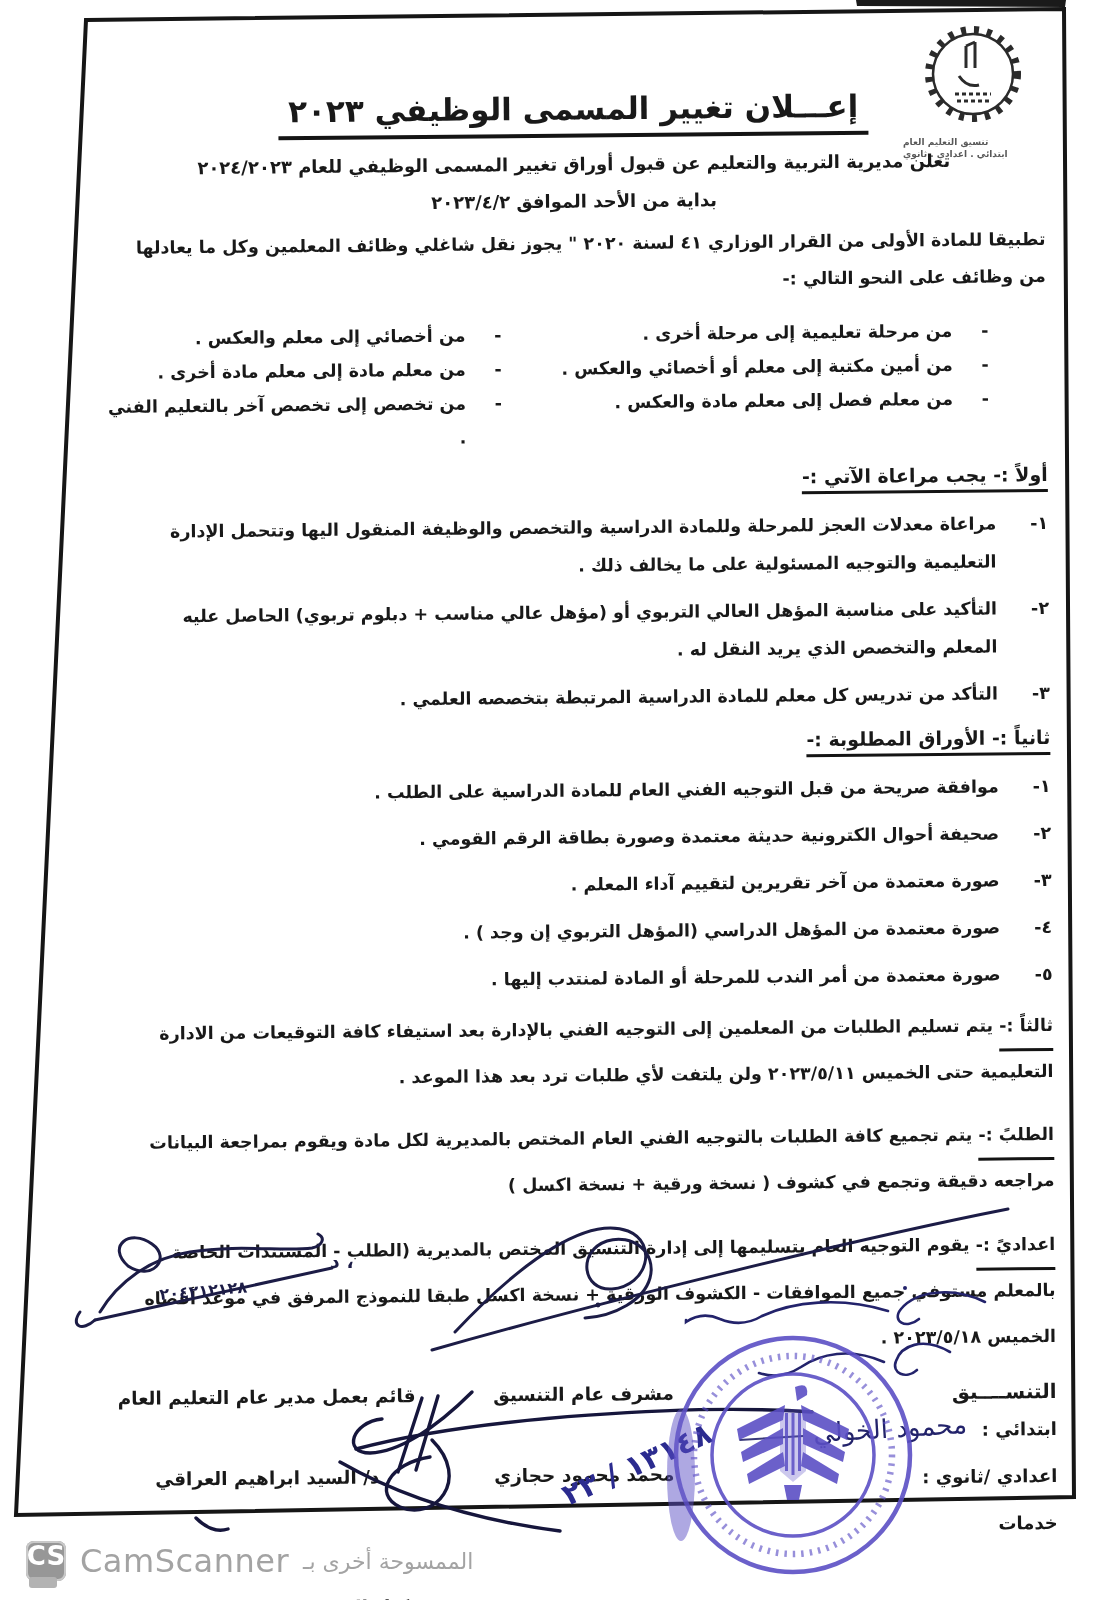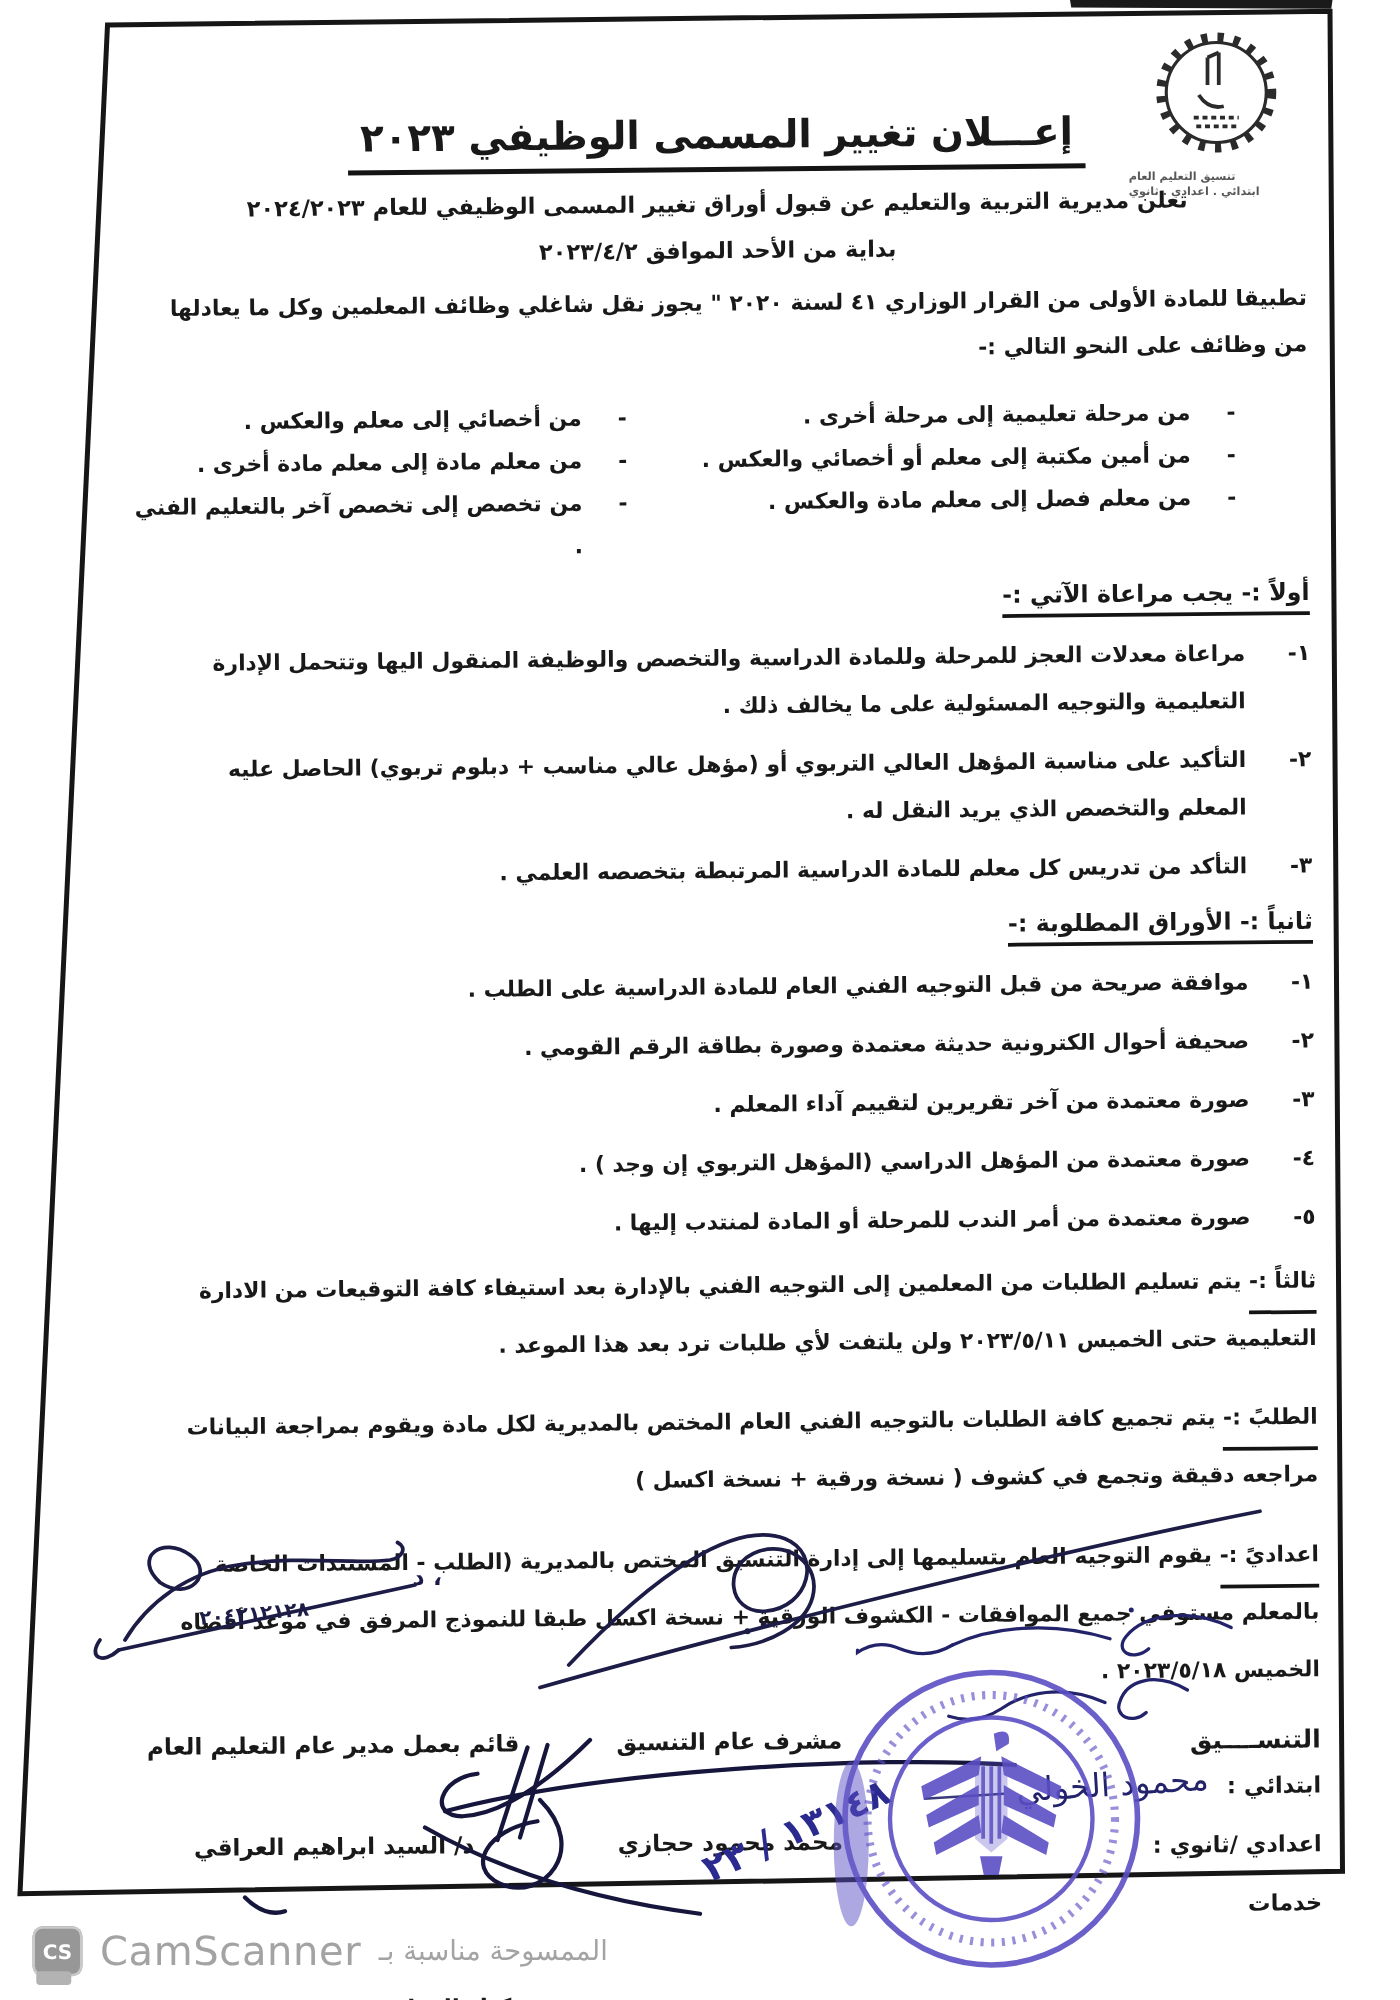--- a/index.html
+++ b/index.html
@@ -41,21 +41,21 @@
   .ink{display:inline-block;font-size:26px;font-weight:500;color:#23236b;
        transform:rotate(-3deg) translateY(3px);margin-right:8px;letter-spacing:1px;}
   .ink-tail::after{content:"";display:inline-block;width:64px;border-bottom:2.5px solid #23236b;
        margin:0 10px 0 0;vertical-align:6px;opacity:.9;}
   .approval{width:310px;margin:44px 500px 0 0;text-align:center;}
   .approval .line1{font-size:18.5px;}
   
   .wm{position:absolute;left:26px;top:1541px;display:flex;align-items:center;gap:14px;
       direction:ltr;z-index:8;}
   .cs-badge{position:relative;width:40px;height:40px;background:#979797;border-radius:8px;
-      color:#fff;font-size:16px;font-weight:700;display:flex;align-items:center;justify-content:center;
+      color:#fff;font-size:26px;font-weight:700;display:flex;justify-content:center;
       box-shadow:inset 0 0 0 2px #c9c9c9;}
   .cs-badge::after{content:"";position:absolute;left:3px;bottom:-7px;width:28px;height:11px;
       background:#b3b3b3;border-radius:3px;}
   .cs-brand{font-size:32px;color:#a3a3a3;font-weight:400;letter-spacing:.5px;}
   .cs-ar{font-size:22px;color:#a3a3a3;font-weight:400;}
   .ink-svg{position:absolute;inset:0;z-index:6;pointer-events:none;}
 </style>
 </head>
 <body>
 
@@ -263,16 +263,16 @@
         <path d="M-9,30 L9,30 L6,45 L-6,45 Z"></path>
       </g>
     </g>
   </svg>
 
   <div class="wm">
     <div class="cs-badge">
       <span>CS</span>
     </div>
     <span class="cs-brand">CamScanner</span>
-    <span class="cs-ar">الممسوحة مناسبة بـ</span>
+    <span class="cs-ar">الممسوحة أخرى بـ</span>
   </div>
 
 </div>
 
 </body></html>

